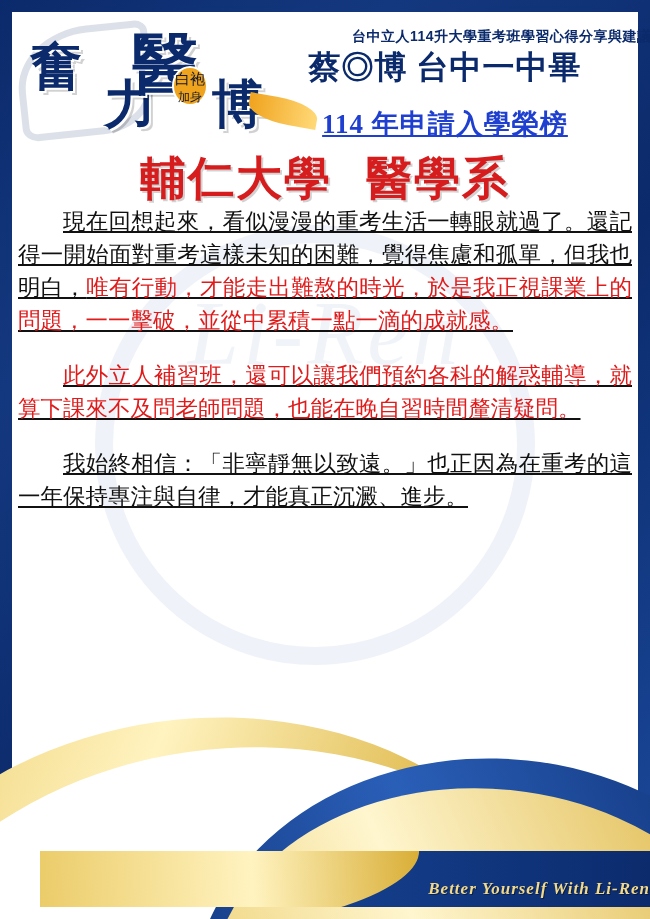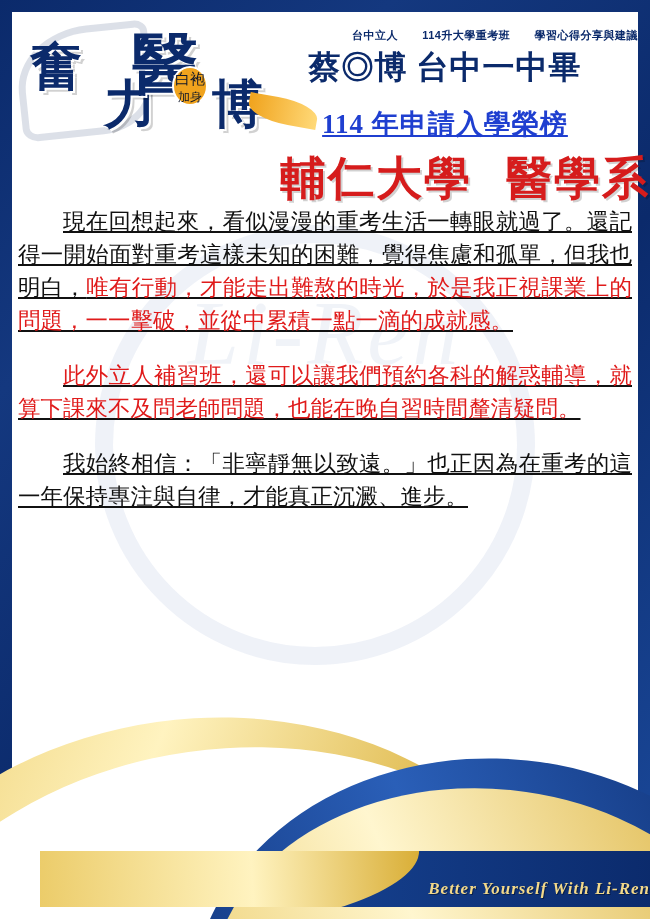--- a/index.html
+++ b/index.html
@@ -144,21 +144,21 @@
   
   .head-meta {
     position: absolute;
     left: 352px; top: 28px;
     width: 286px;
     display: flex;
     justify-content: space-between;
     align-items: center;
     color: #0b2a6b;
     font-weight: bold;
-    font-size: 11px;
+    font-size: 14px;
     letter-spacing: .5px;
   }
   .head-meta span { white-space: nowrap; }
   .name-line {
     position: absolute;
     left: 250px; top: 46px;
     width: 390px;
     text-align: center;
     font-family: "Liberation Serif", serif;
     font-weight: bold;
@@ -177,21 +177,21 @@
     color: #1f3fd0;
     letter-spacing: 1px;
     text-decoration: underline;
   }
 
   
   .big-title {
     position: absolute;
     left: 0; top: 148px;
     width: 650px;
-    text-align: right;
+    text-align: center;
     font-family: "Liberation Serif", serif;
     font-weight: bold;
     font-size: 46px;
     color: #d61c1c;
     letter-spacing: 2px;
     text-shadow: 2px 2px 0 rgba(0,0,0,0.18);
   }
   .big-title .gap { display: inline-block; width: 34px; }
 
   

